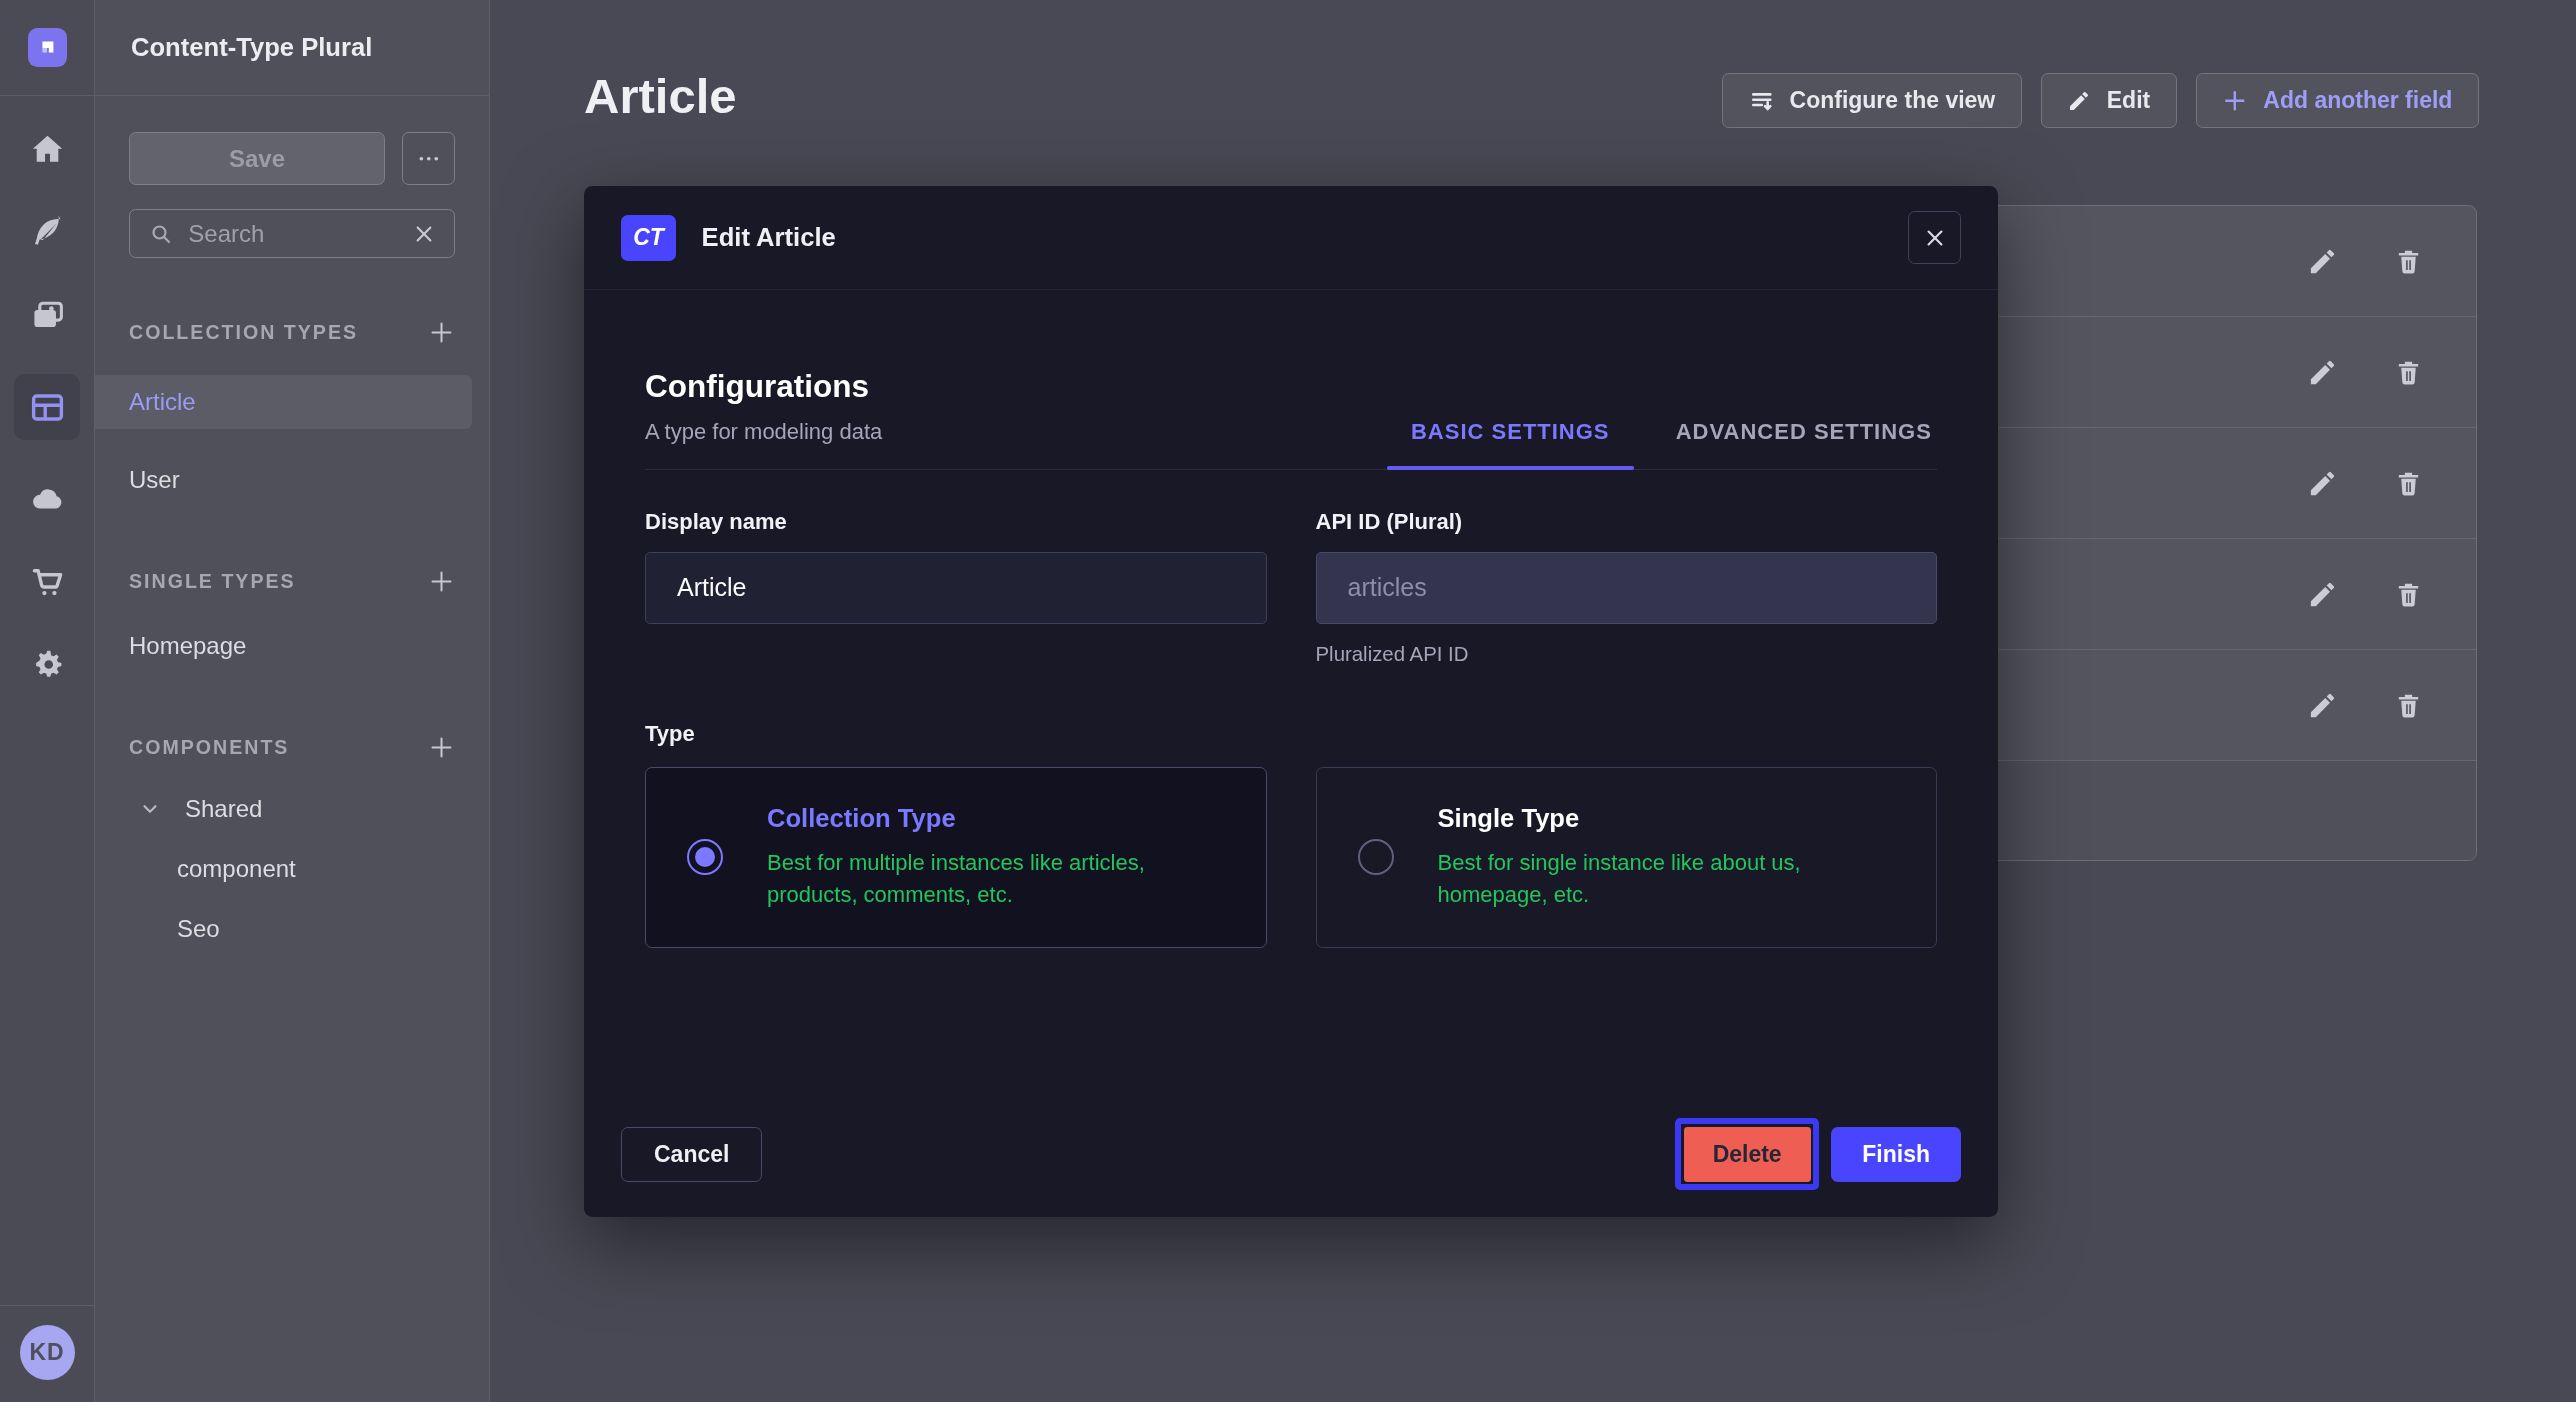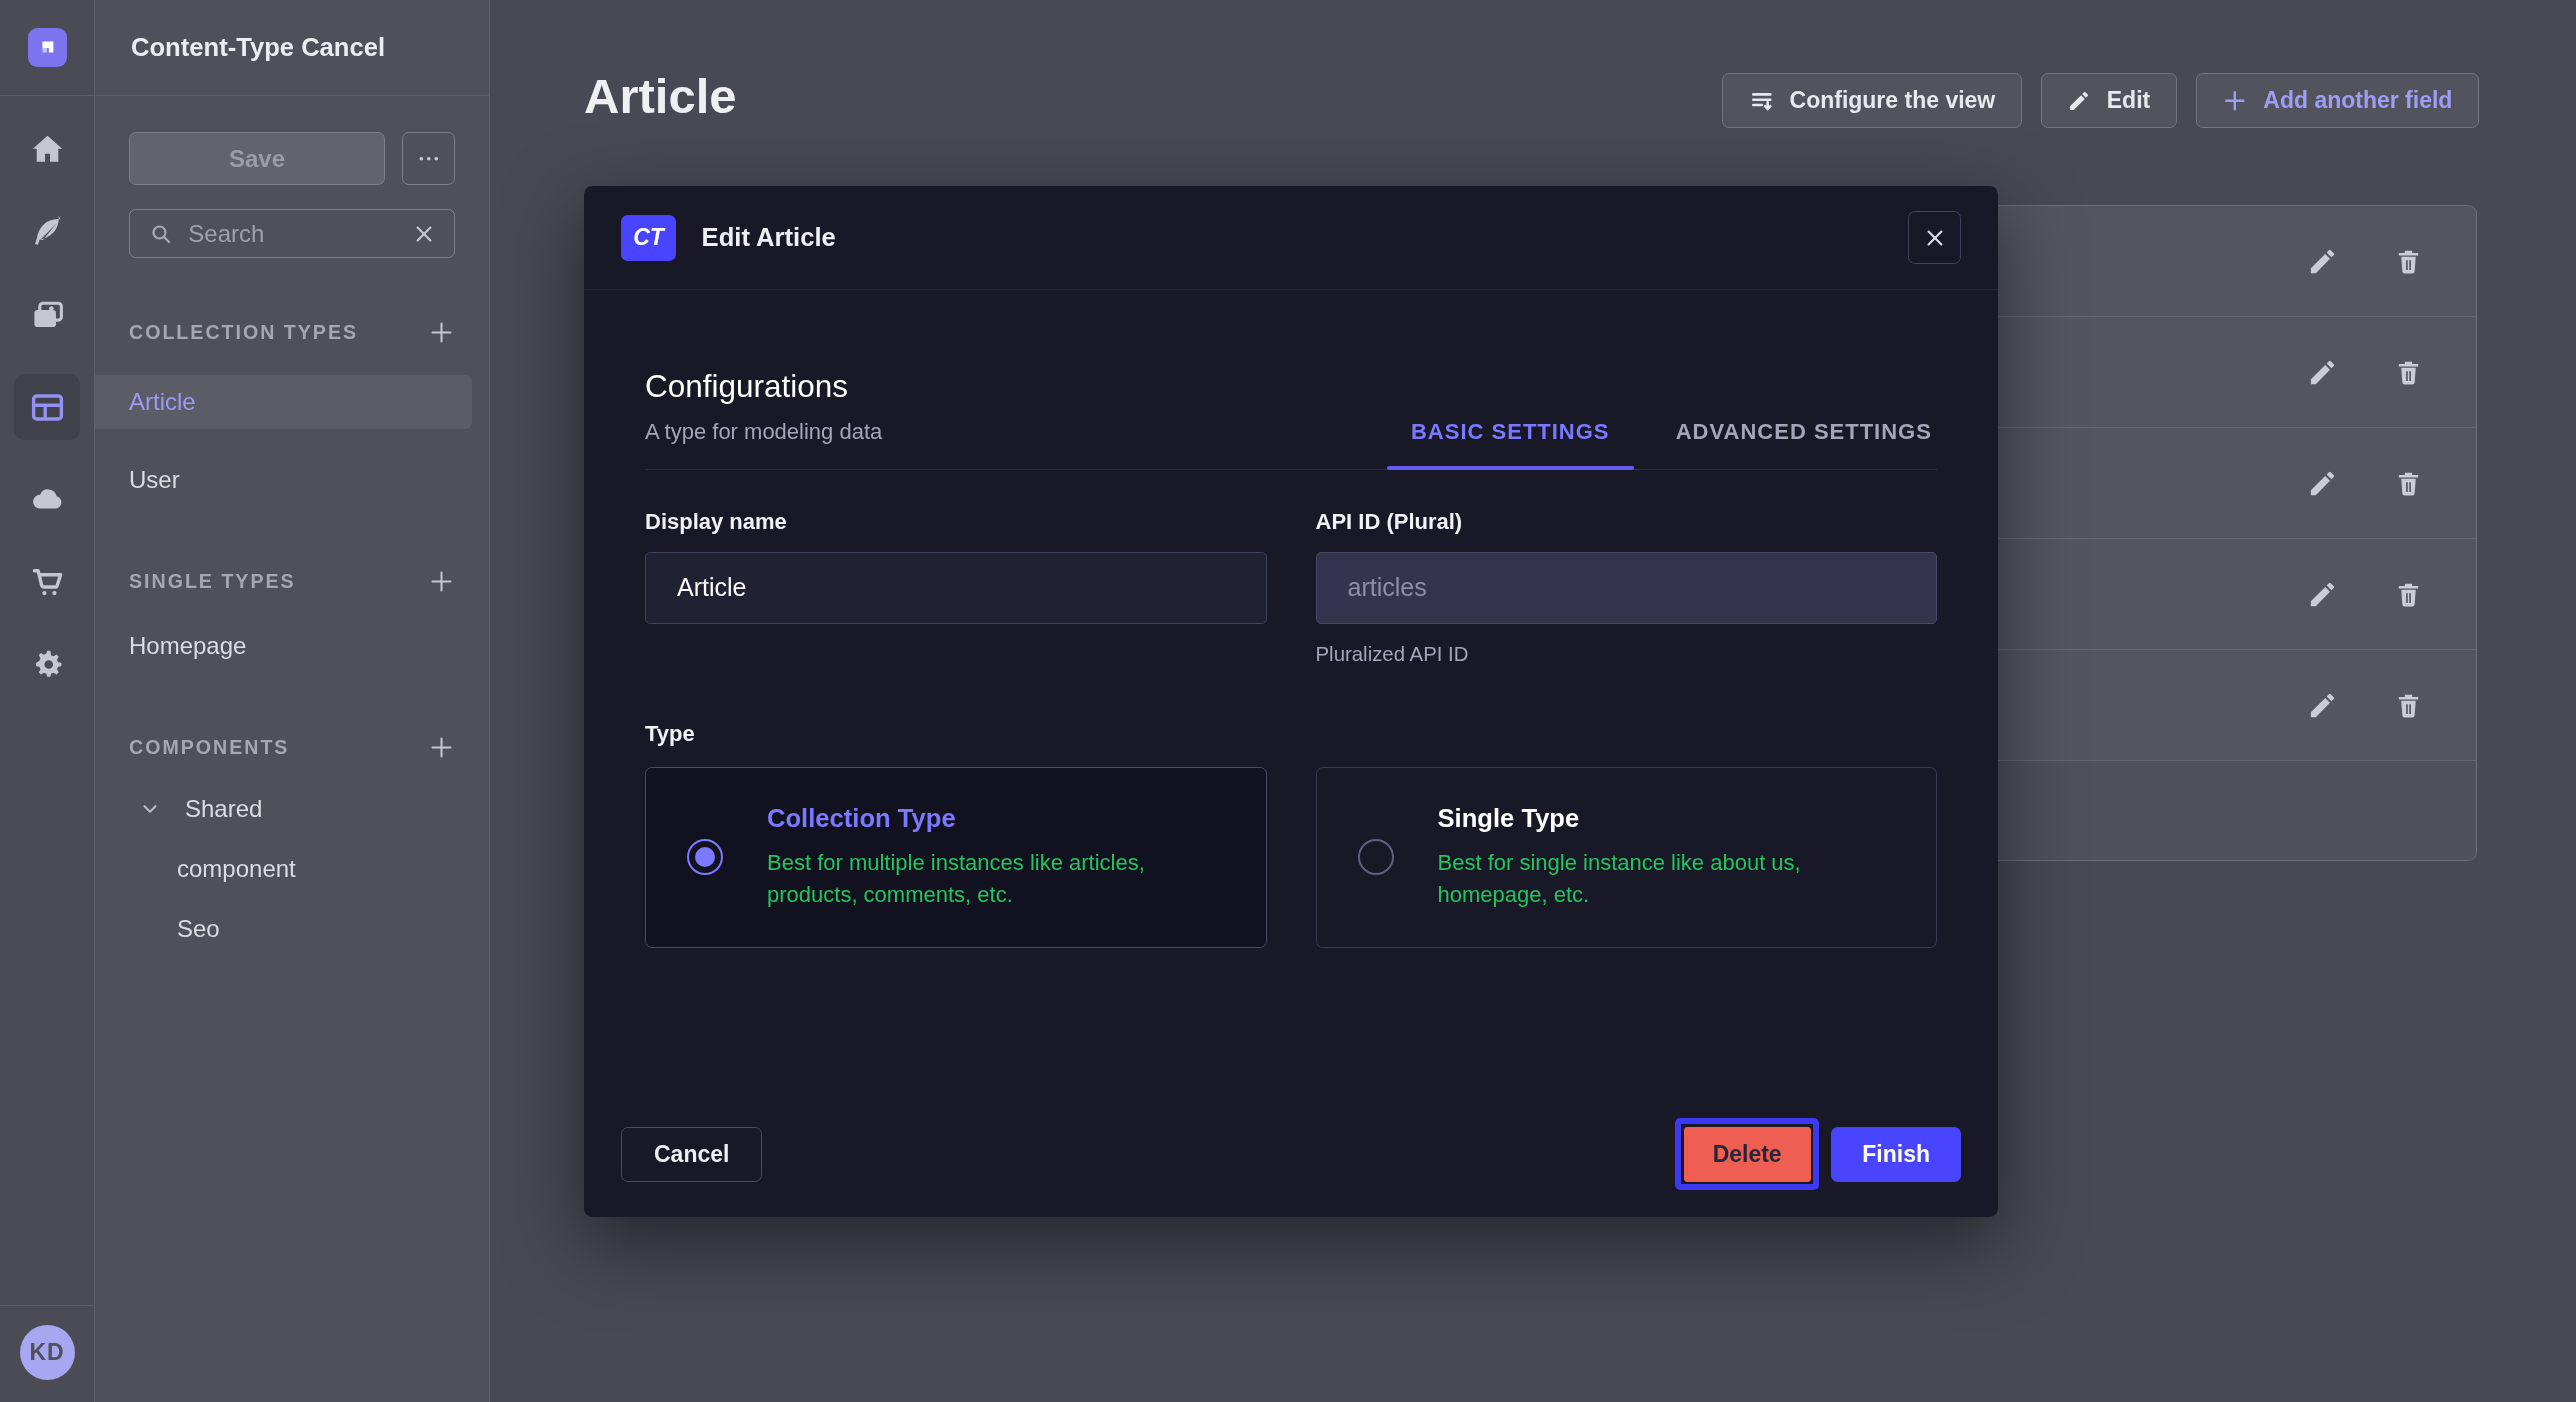--- a/index.html
+++ b/index.html
@@ -95,21 +95,21 @@
     justify-content:center; }
   .modal-title { font-size:25.6px; font-weight:600; color:#f0f0f4; }
   .close-btn { margin-left:auto; width:53px; height:53px; border-radius:6.8px;
     border:1.7px solid #42425f; background:transparent; color:#d9d9e2;
     display:flex; align-items:center; justify-content:center; cursor:pointer; }
 
   .modal-body { padding:0 61px; }
   .config-header { margin-top:78px; display:flex; justify-content:space-between;
     border-bottom:1.7px solid #2c2c42; }
   .config-titles { padding-bottom:24px; }
-  .config-title { font-size:31.5px; font-weight:400; color:#ffffff; }
+  .config-title { font-size:31.5px; font-weight:700; color:#ffffff; }
   .config-sub { font-size:22px; color:#a5a5ba; margin-top:13.6px; }
   .tabs { display:flex; gap:56px; align-items:flex-end; }
   .tab { position:relative; padding:0 5.1px 24px; font-size:22px; font-weight:700;
     letter-spacing:1px; color:#a5a5ba; cursor:pointer; }
   .tab.active { color:#7b79ff; }
   .tab.active::after { content:""; position:absolute; left:-19px; right:-19px; bottom:-1.7px;
     height:4.3px; background:#615bf0; border-radius:1.7px; }
 
   .form-grid { margin-top:39px; display:flex; gap:49px; }
   .col { flex:1; min-width:0; }
@@ -300,21 +300,21 @@
           </svg>
       </div>
     </div>
     <div class="rail-bottom">
       <div class="avatar">KD</div>
     </div>
   </div>
 
   <div class="subnav">
     <div class="subnav-header">
-      <div class="subnav-title">Content-Type Cancel</div>
+      <div class="subnav-title">Content-Type Plural</div>
     </div>
 
     <div class="btn-row">
       <div class="save-btn">Save</div>
       <div class="more-btn">
         <svg width="25.6" height="25.6" viewBox="0 0 24 24" fill="currentColor">
             <circle cx="5" cy="12" r="1.7"></circle>
             <circle cx="12" cy="12" r="1.7"></circle>
             <circle cx="19" cy="12" r="1.7"></circle>
           </svg>

